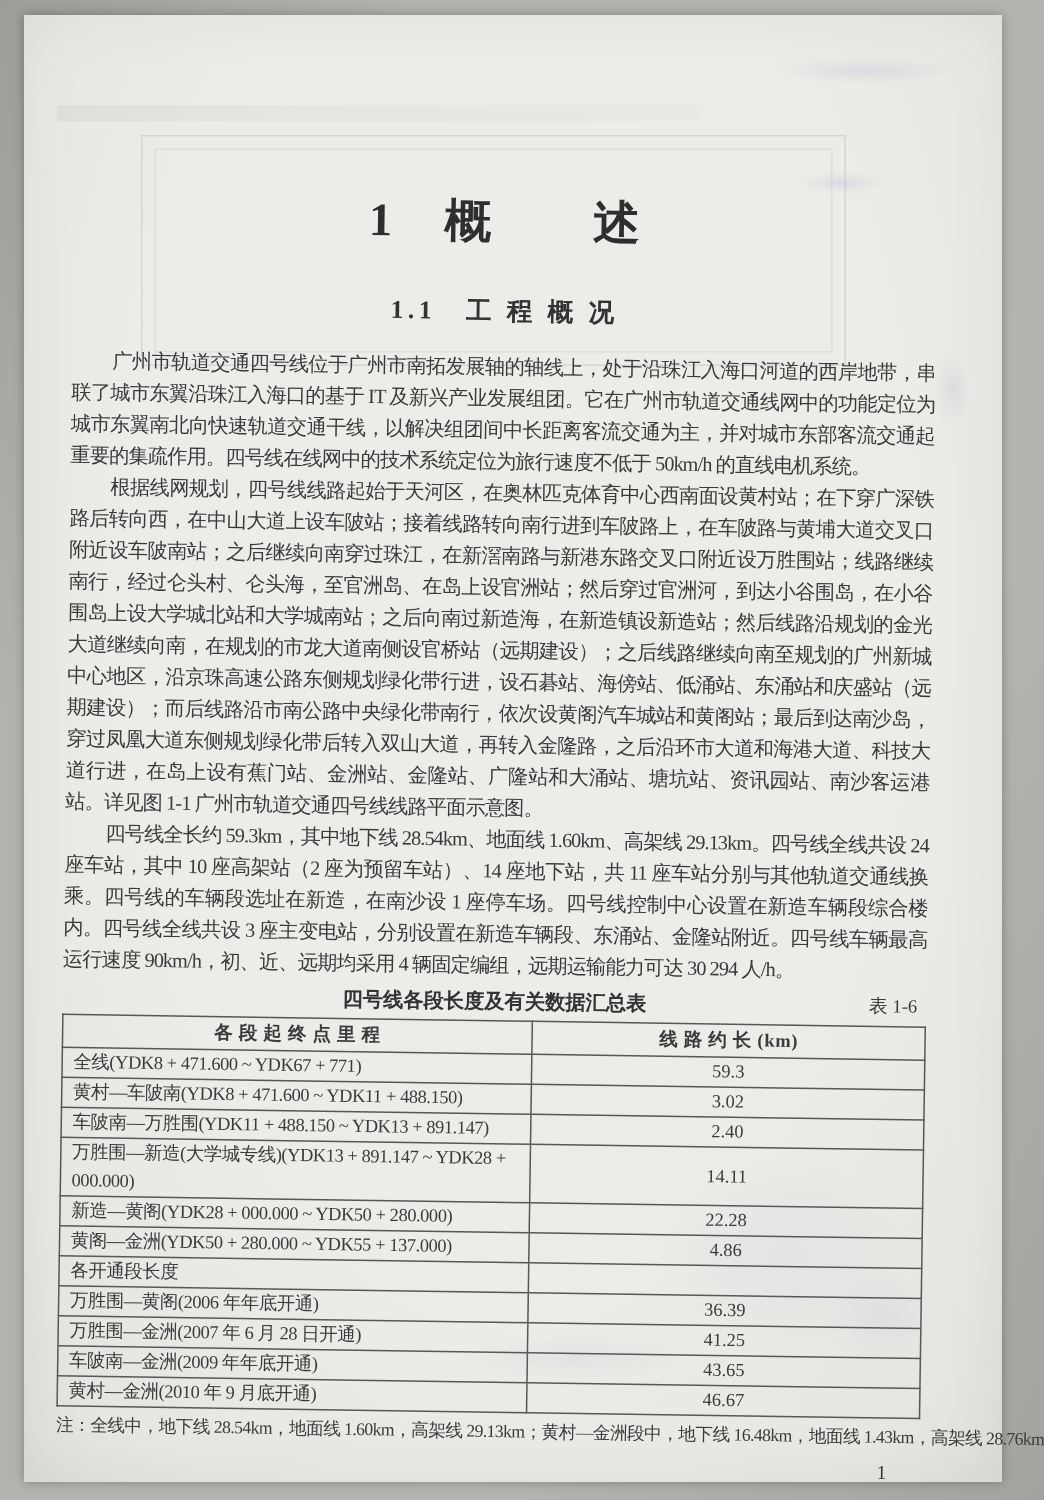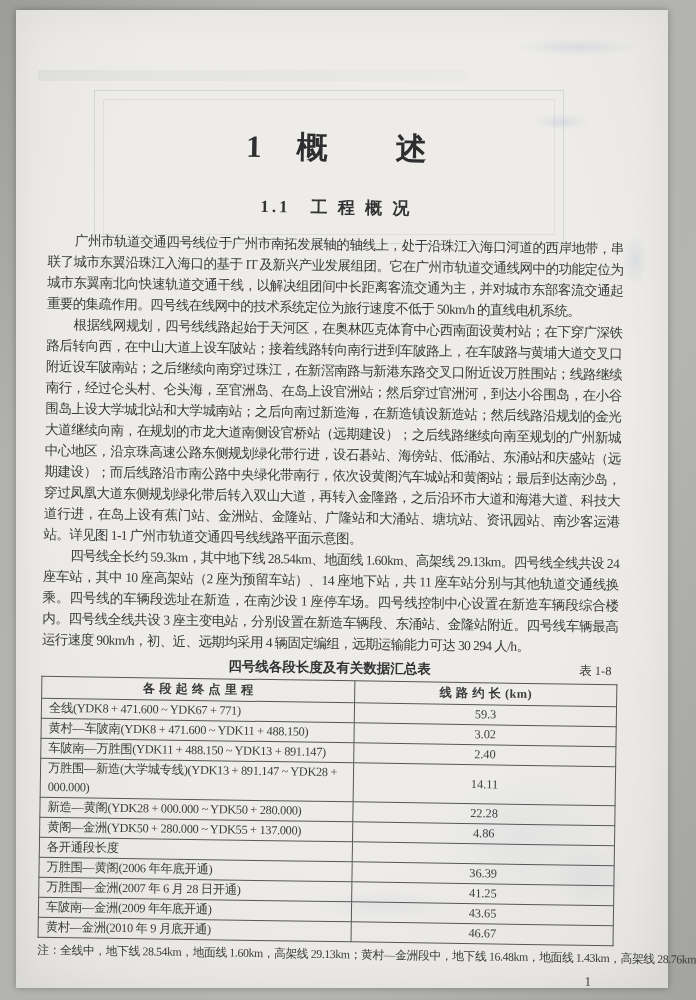--- a/index.html
+++ b/index.html
@@ -96,21 +96,21 @@
       <h2 class="section-title">1.1　工 程 概 况</h2>
 
       <p class="body-par first">广州市轨道交通四号线位于广州市南拓发展轴的轴线上，处于沿珠江入海口河道的西岸地带，串联了城市东翼沿珠江入海口的基于 IT 及新兴产业发展组团。它在广州市轨道交通线网中的功能定位为城市东翼南北向快速轨道交通干线，以解决组团间中长距离客流交通为主，并对城市东部客流交通起重要的集疏作用。四号线在线网中的技术系统定位为旅行速度不低于 50km/h 的直线电机系统。</p>
 
       <p class="body-par">根据线网规划，四号线线路起始于天河区，在奥林匹克体育中心西南面设黄村站；在下穿广深铁路后转向西，在中山大道上设车陂站；接着线路转向南行进到车陂路上，在车陂路与黄埔大道交叉口附近设车陂南站；之后继续向南穿过珠江，在新滘南路与新港东路交叉口附近设万胜围站；线路继续南行，经过仑头村、仑头海，至官洲岛、在岛上设官洲站；然后穿过官洲河，到达小谷围岛，在小谷围岛上设大学城北站和大学城南站；之后向南过新造海，在新造镇设新造站；然后线路沿规划的金光大道继续向南，在规划的市龙大道南侧设官桥站（远期建设）；之后线路继续向南至规划的广州新城中心地区，沿京珠高速公路东侧规划绿化带行进，设石碁站、海傍站、低涌站、东涌站和庆盛站（远期建设）；而后线路沿市南公路中央绿化带南行，依次设黄阁汽车城站和黄阁站；最后到达南沙岛，穿过凤凰大道东侧规划绿化带后转入双山大道，再转入金隆路，之后沿环市大道和海港大道、科技大道行进，在岛上设有蕉门站、金洲站、金隆站、广隆站和大涌站、塘坑站、资讯园站、南沙客运港站。详见图 1-1 广州市轨道交通四号线线路平面示意图。</p>
 
       <p class="body-par">四号线全长约 59.3km，其中地下线 28.54km、地面线 1.60km、高架线 29.13km。四号线全线共设 24 座车站，其中 10 座高架站（2 座为预留车站）、14 座地下站，共 11 座车站分别与其他轨道交通线换乘。四号线的车辆段选址在新造，在南沙设 1 座停车场。四号线控制中心设置在新造车辆段综合楼内。四号线全线共设 3 座主变电站，分别设置在新造车辆段、东涌站、金隆站附近。四号线车辆最高运行速度 90km/h，初、近、远期均采用 4 辆固定编组，远期运输能力可达 30 294 人/h。</p>
 
       <div class="caption-row">
         <div class="caption">四号线各段长度及有关数据汇总表</div>
-        <div class="table-label">表 1-8</div>
+        <div class="table-label">表 1-6</div>
       </div>
 
       <table class="seg-table">
         <thead>
           <tr>
             <th class="c1">各 段 起 终 点 里 程</th>
             <th class="c2">线 路 约 长 (km)</th>
           </tr>
         </thead>
         <tbody id="table-body">

